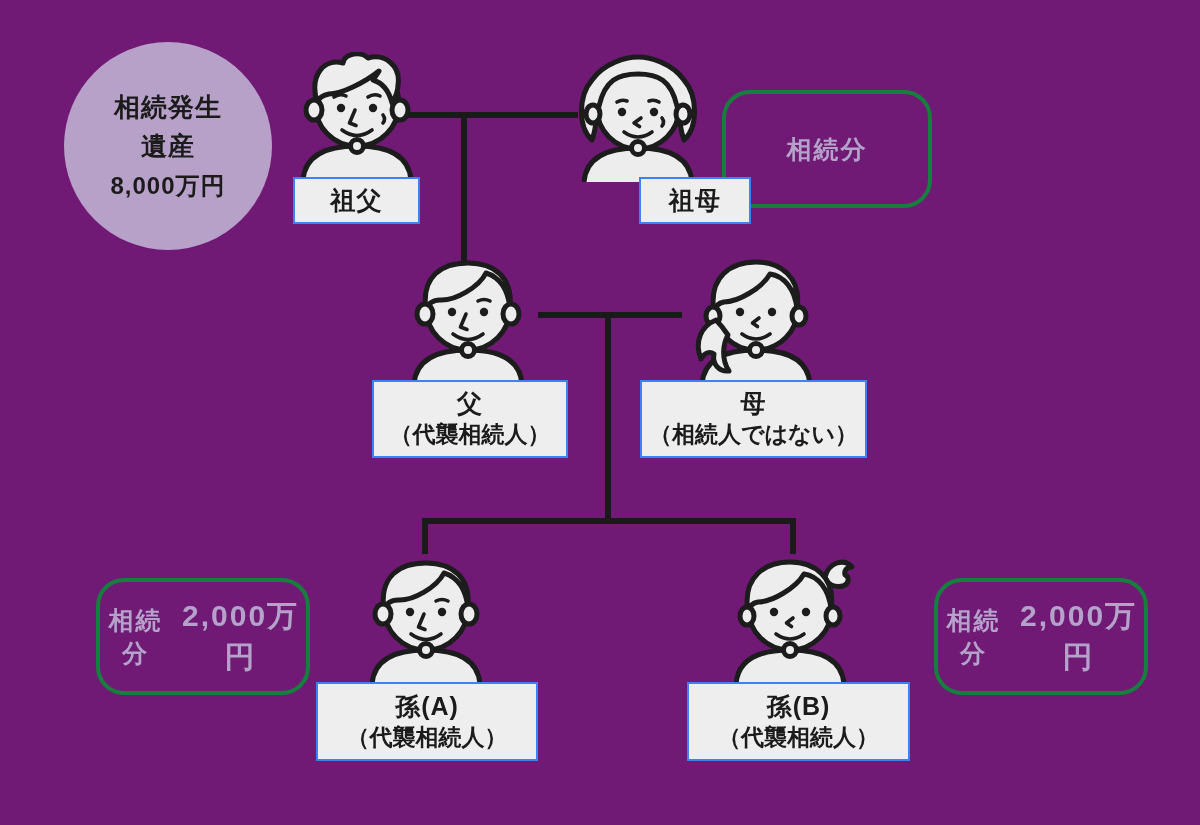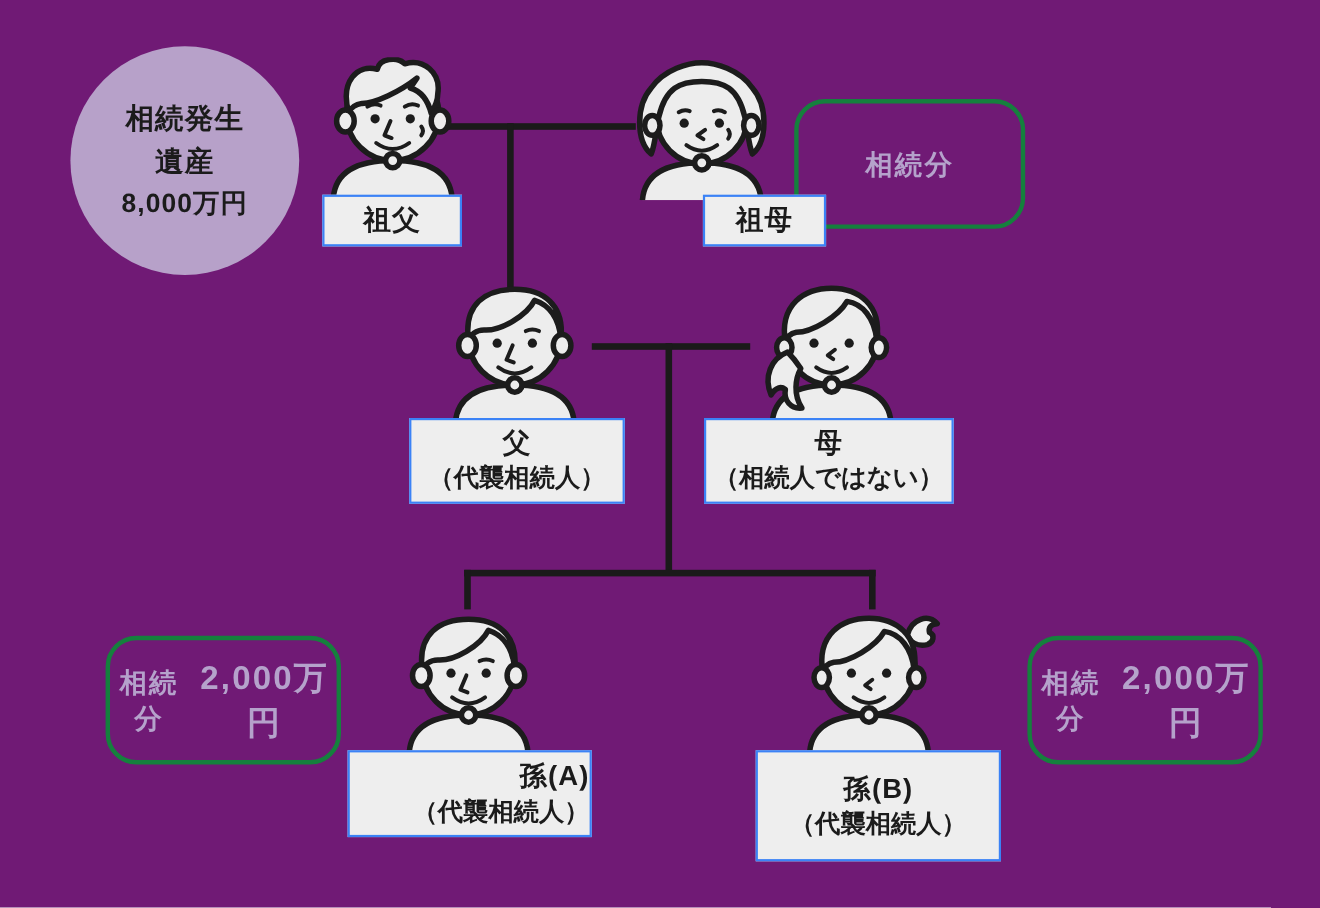--- a/index.html
+++ b/index.html
@@ -171,22 +171,22 @@
     <div class="nm">祖母</div>
   </div>
   <div class="plate" style="left:372px; top:380px; width:196px; height:78px;">
     <div class="nm">父</div>
     <div class="nt">（代襲相続人）</div>
   </div>
   <div class="plate" style="left:640px; top:380px; width:227px; height:78px;">
     <div class="nm">母</div>
     <div class="nt">（相続人ではない）</div>
   </div>
-  <div class="plate" style="left:316px; top:682px; width:222px; height:79px;align-items:flex-end;">
+  <div class="plate" style="left:316px; top:682px; width:222px; height:79px;">
     <div class="nm">孫(A)</div>
     <div class="nt">（代襲相続人）</div>
   </div>
-  <div class="plate" style="left:687px; top:682px; width:223px; height:101px;align-items:center;">
+  <div class="plate" style="left:687px; top:682px; width:223px; height:79px;align-items:center;">
     <div class="nm">孫(B)</div>
     <div class="nt">（代襲相続人）</div>
   </div>
 
 </div>
 
 </body></html>

